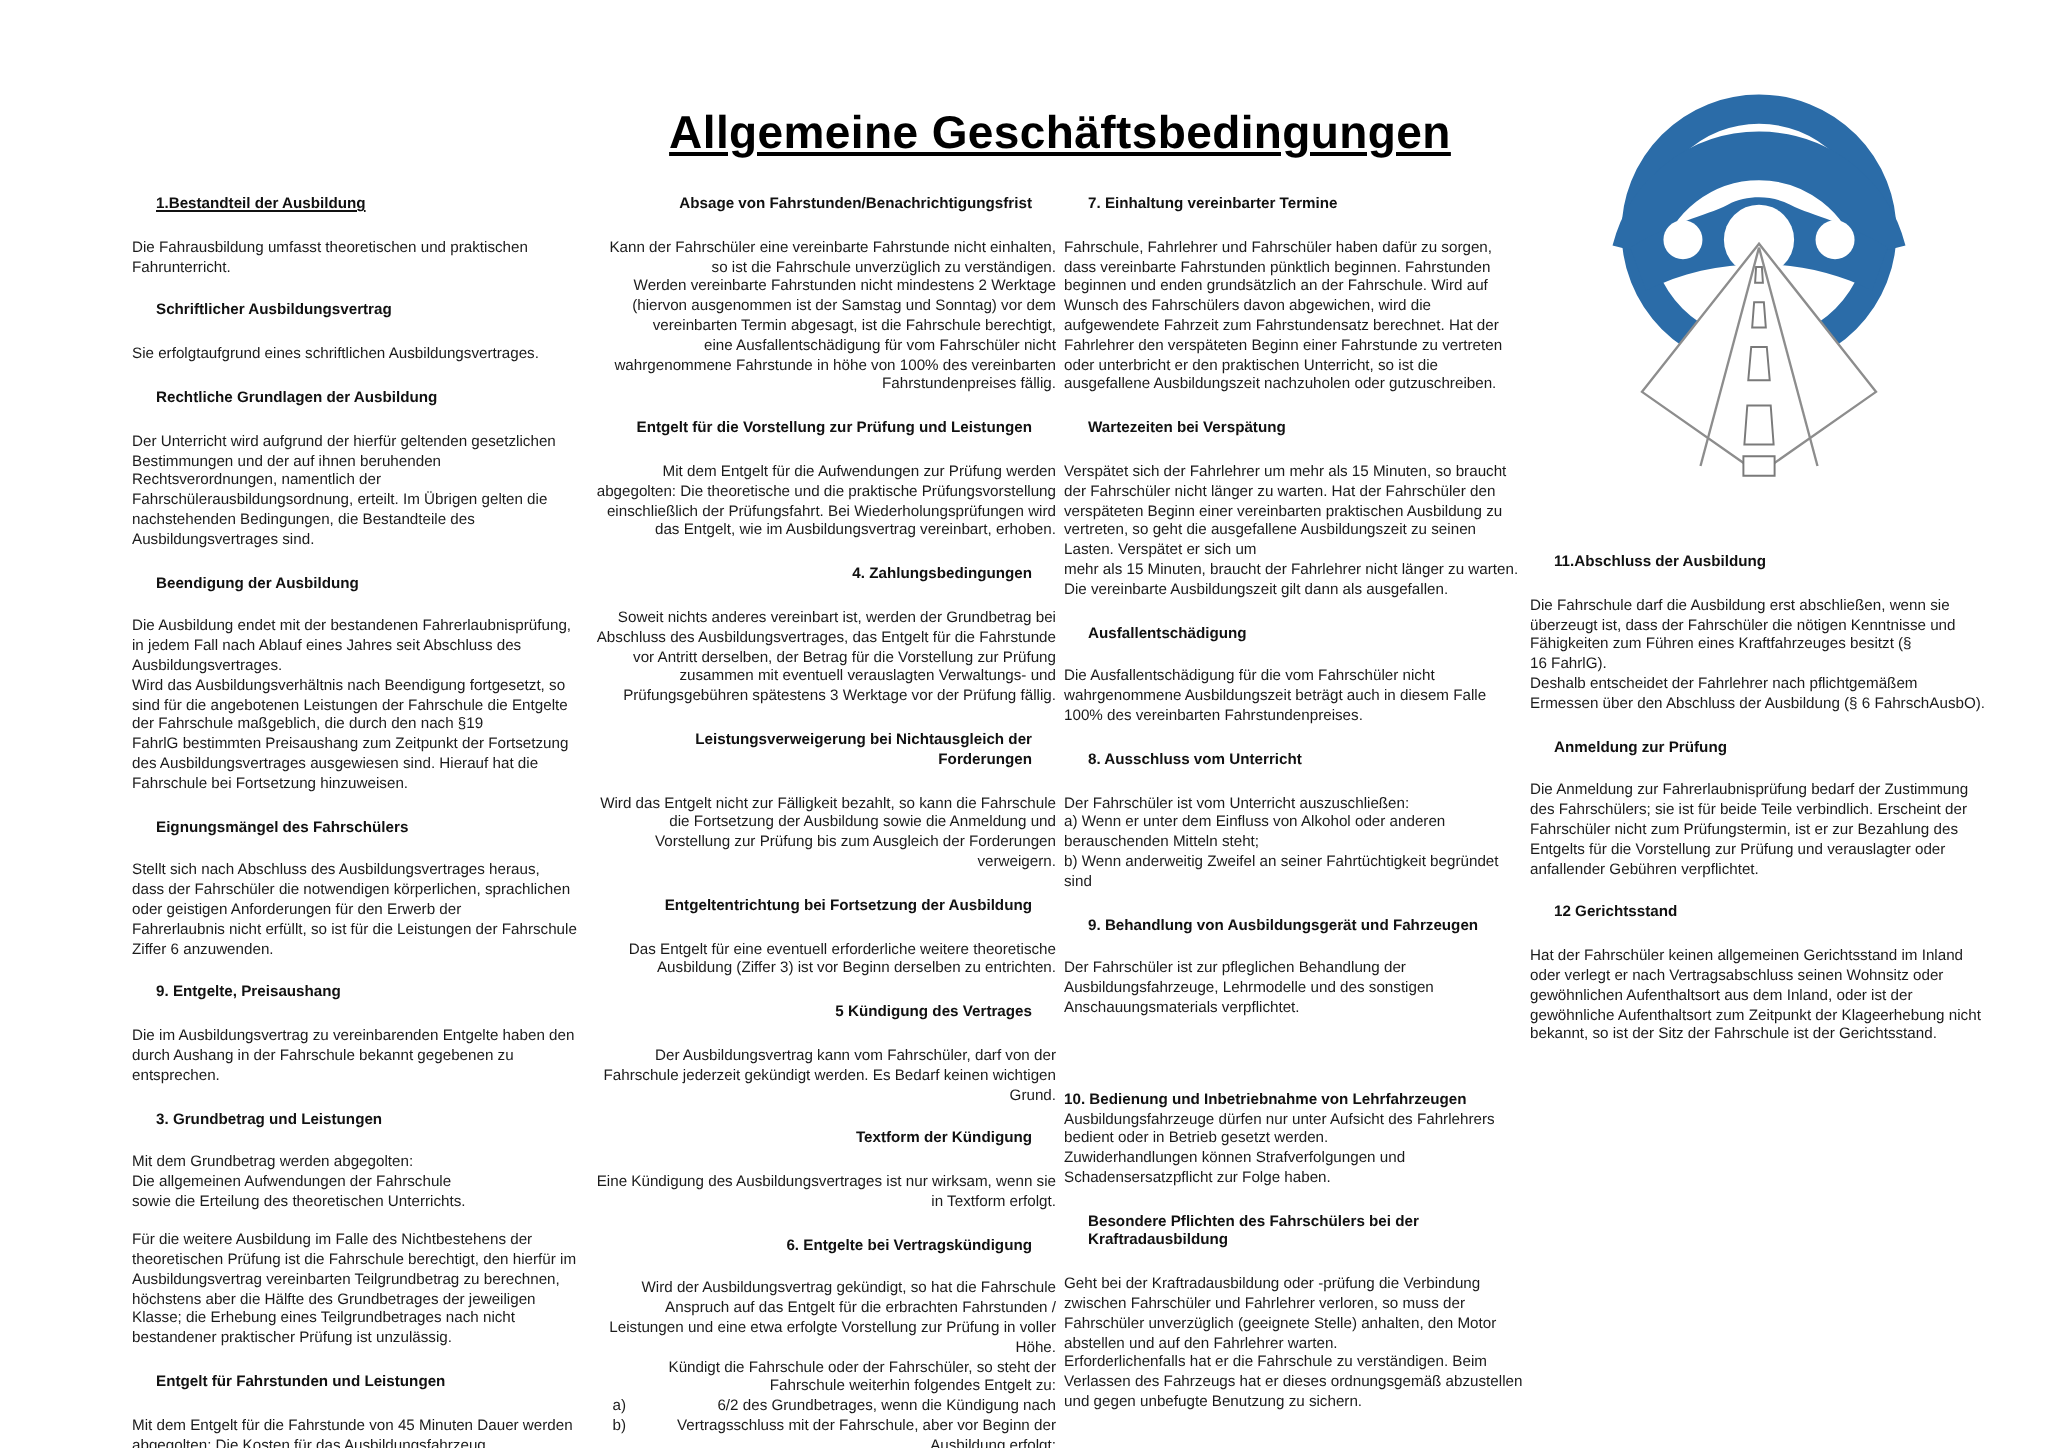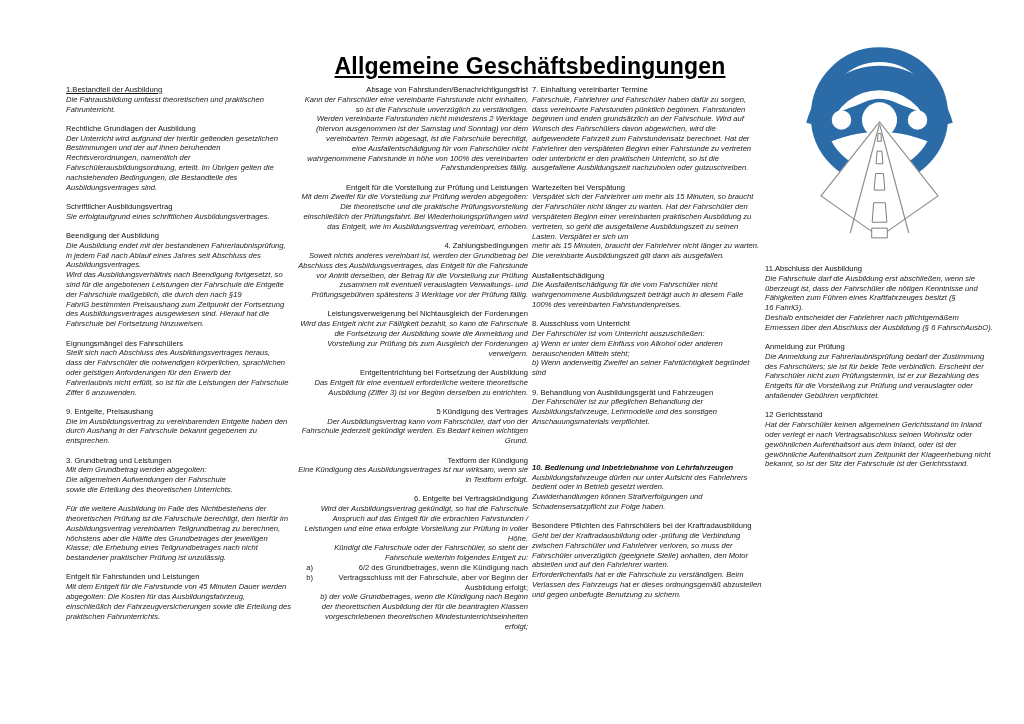--- a/index.html
+++ b/index.html
@@ -30,29 +30,28 @@
     line-height:9.8px;
   }
   .col-1 { left:66px;  top:85px;  width:226px; }
   .col-2 { left:297px; top:85px;  width:231px;text-align:right; }
   .col-3 { left:532px; top:85px;  width:230px; }
   .col-4 { left:765px; top:264px; width:228px; }
 
   .sec { margin:0 0 9.5px 0; }
   .sec.mt-lg { margin-top:36px; }
   .sec h3 {
-    margin:0; padding:0;
+    margin:12px; padding:0;
     font-size:7.6px; line-height:9.8px;
-    font-weight:normal; color:#111;
+    font-weight:bold; color:#111;
   }
   .sec h3.u { text-decoration:underline; }
   .sec p {
     margin:0; padding:0;
     white-space:pre-line;
-    font-style:italic;
   }
   .sec b.inline-h { font-weight:bold; color:#111; }
 
   .li { display:flex; margin:0; }
   .li .m { width:16px; flex:0 0 16px; }
   .li .t { flex:1; }
 
   .logo {
     position:absolute;
     left:782px; top:30px;
@@ -92,26 +91,26 @@
       <polygon points="92,203 108,203 108,213 92,213"></polygon>
     </g>
   </svg>
 
   <div class="col col-1">
     <div class="sec">
       <h3 class="u">1.Bestandteil der Ausbildung</h3>
       <p>Die Fahrausbildung umfasst theoretischen und praktischen Fahrunterricht.</p>
     </div>
     <div class="sec">
+      <h3>Schriftlicher Ausbildungsvertrag</h3>
+      <p>Sie erfolgtaufgrund eines schriftlichen Ausbildungsvertrages.</p>
+    </div>
+    <div class="sec">
       <h3>Rechtliche Grundlagen der Ausbildung</h3>
       <p>Der Unterricht wird aufgrund der hierfür geltenden gesetzlichen Bestimmungen und der auf ihnen beruhenden Rechtsverordnungen, namentlich der Fahrschülerausbildungsordnung, erteilt. Im Übrigen gelten die nachstehenden Bedingungen, die Bestandteile des Ausbildungsvertrages sind.</p>
-    </div>
-    <div class="sec">
-      <h3>Schriftlicher Ausbildungsvertrag</h3>
-      <p>Sie erfolgtaufgrund eines schriftlichen Ausbildungsvertrages.</p>
     </div>
     <div class="sec">
       <h3>Beendigung der Ausbildung</h3>
       <p>Die Ausbildung endet mit der bestandenen Fahrerlaubnisprüfung, in jedem Fall nach Ablauf eines Jahres seit Abschluss des Ausbildungsvertrages.
 Wird das Ausbildungsverhältnis nach Beendigung fortgesetzt, so sind für die angebotenen Leistungen der Fahrschule die Entgelte der Fahrschule maßgeblich, die durch den nach §19
 FahrlG bestimmten Preisaushang zum Zeitpunkt der Fortsetzung des Ausbildungsvertrages ausgewiesen sind. Hierauf hat die Fahrschule bei Fortsetzung hinzuweisen.</p>
     </div>
     <div class="sec">
       <h3>Eignungsmängel des Fahrschülers</h3>
       <p>Stellt sich nach Abschluss des Ausbildungsvertrages heraus,
@@ -140,21 +139,21 @@
 
   <div class="col col-2">
     <div class="sec">
       <h3>Absage von Fahrstunden/Benachrichtigungsfrist</h3>
       <p>Kann der Fahrschüler eine vereinbarte Fahrstunde nicht einhalten, so ist die Fahrschule unverzüglich zu verständigen.
 Werden vereinbarte Fahrstunden nicht mindestens 2 Werktage (hiervon ausgenommen ist der Samstag und Sonntag) vor dem vereinbarten Termin abgesagt, ist die Fahrschule berechtigt,
 eine Ausfallentschädigung für vom Fahrschüler nicht wahrgenommene Fahrstunde in höhe von 100% des vereinbarten Fahrstundenpreises fällig.</p>
     </div>
     <div class="sec">
       <h3>Entgelt für die Vorstellung zur Prüfung und Leistungen</h3>
-      <p>Mit dem Zweifel für die Vorstellung zur Prüfung werden abgegolten: Die theoretische und die praktische Prüfungsvorstellung einschließlich der Prüfungsfahrt. Bei Wiederholungsprüfungen wird das Entgelt, wie im Ausbildungsvertrag vereinbart, erhoben.</p>
+      <p>Mit dem Entgelt für die Aufwendungen zur Prüfung werden abgegolten: Die theoretische und die praktische Prüfungsvorstellung einschließlich der Prüfungsfahrt. Bei Wiederholungsprüfungen wird das Entgelt, wie im Ausbildungsvertrag vereinbart, erhoben.</p>
     </div>
     <div class="sec">
       <h3>4. Zahlungsbedingungen</h3>
       <p>Soweit nichts anderes vereinbart ist, werden der Grundbetrag bei Abschluss des Ausbildungsvertrages, das Entgelt für die Fahrstunde vor Antritt derselben, der Betrag für die Vorstellung zur Prüfung zusammen mit eventuell verauslagten Verwaltungs- und Prüfungsgebühren spätestens 3 Werktage vor der Prüfung fällig.</p>
     </div>
     <div class="sec">
       <h3>Leistungsverweigerung bei Nichtausgleich der Forderungen</h3>
       <p>Wird das Entgelt nicht zur Fälligkeit bezahlt, so kann die Fahrschule die Fortsetzung der Ausbildung sowie die Anmeldung und Vorstellung zur Prüfung bis zum Ausgleich der Forderungen verweigern.</p>
     </div>
     <div class="sec">

